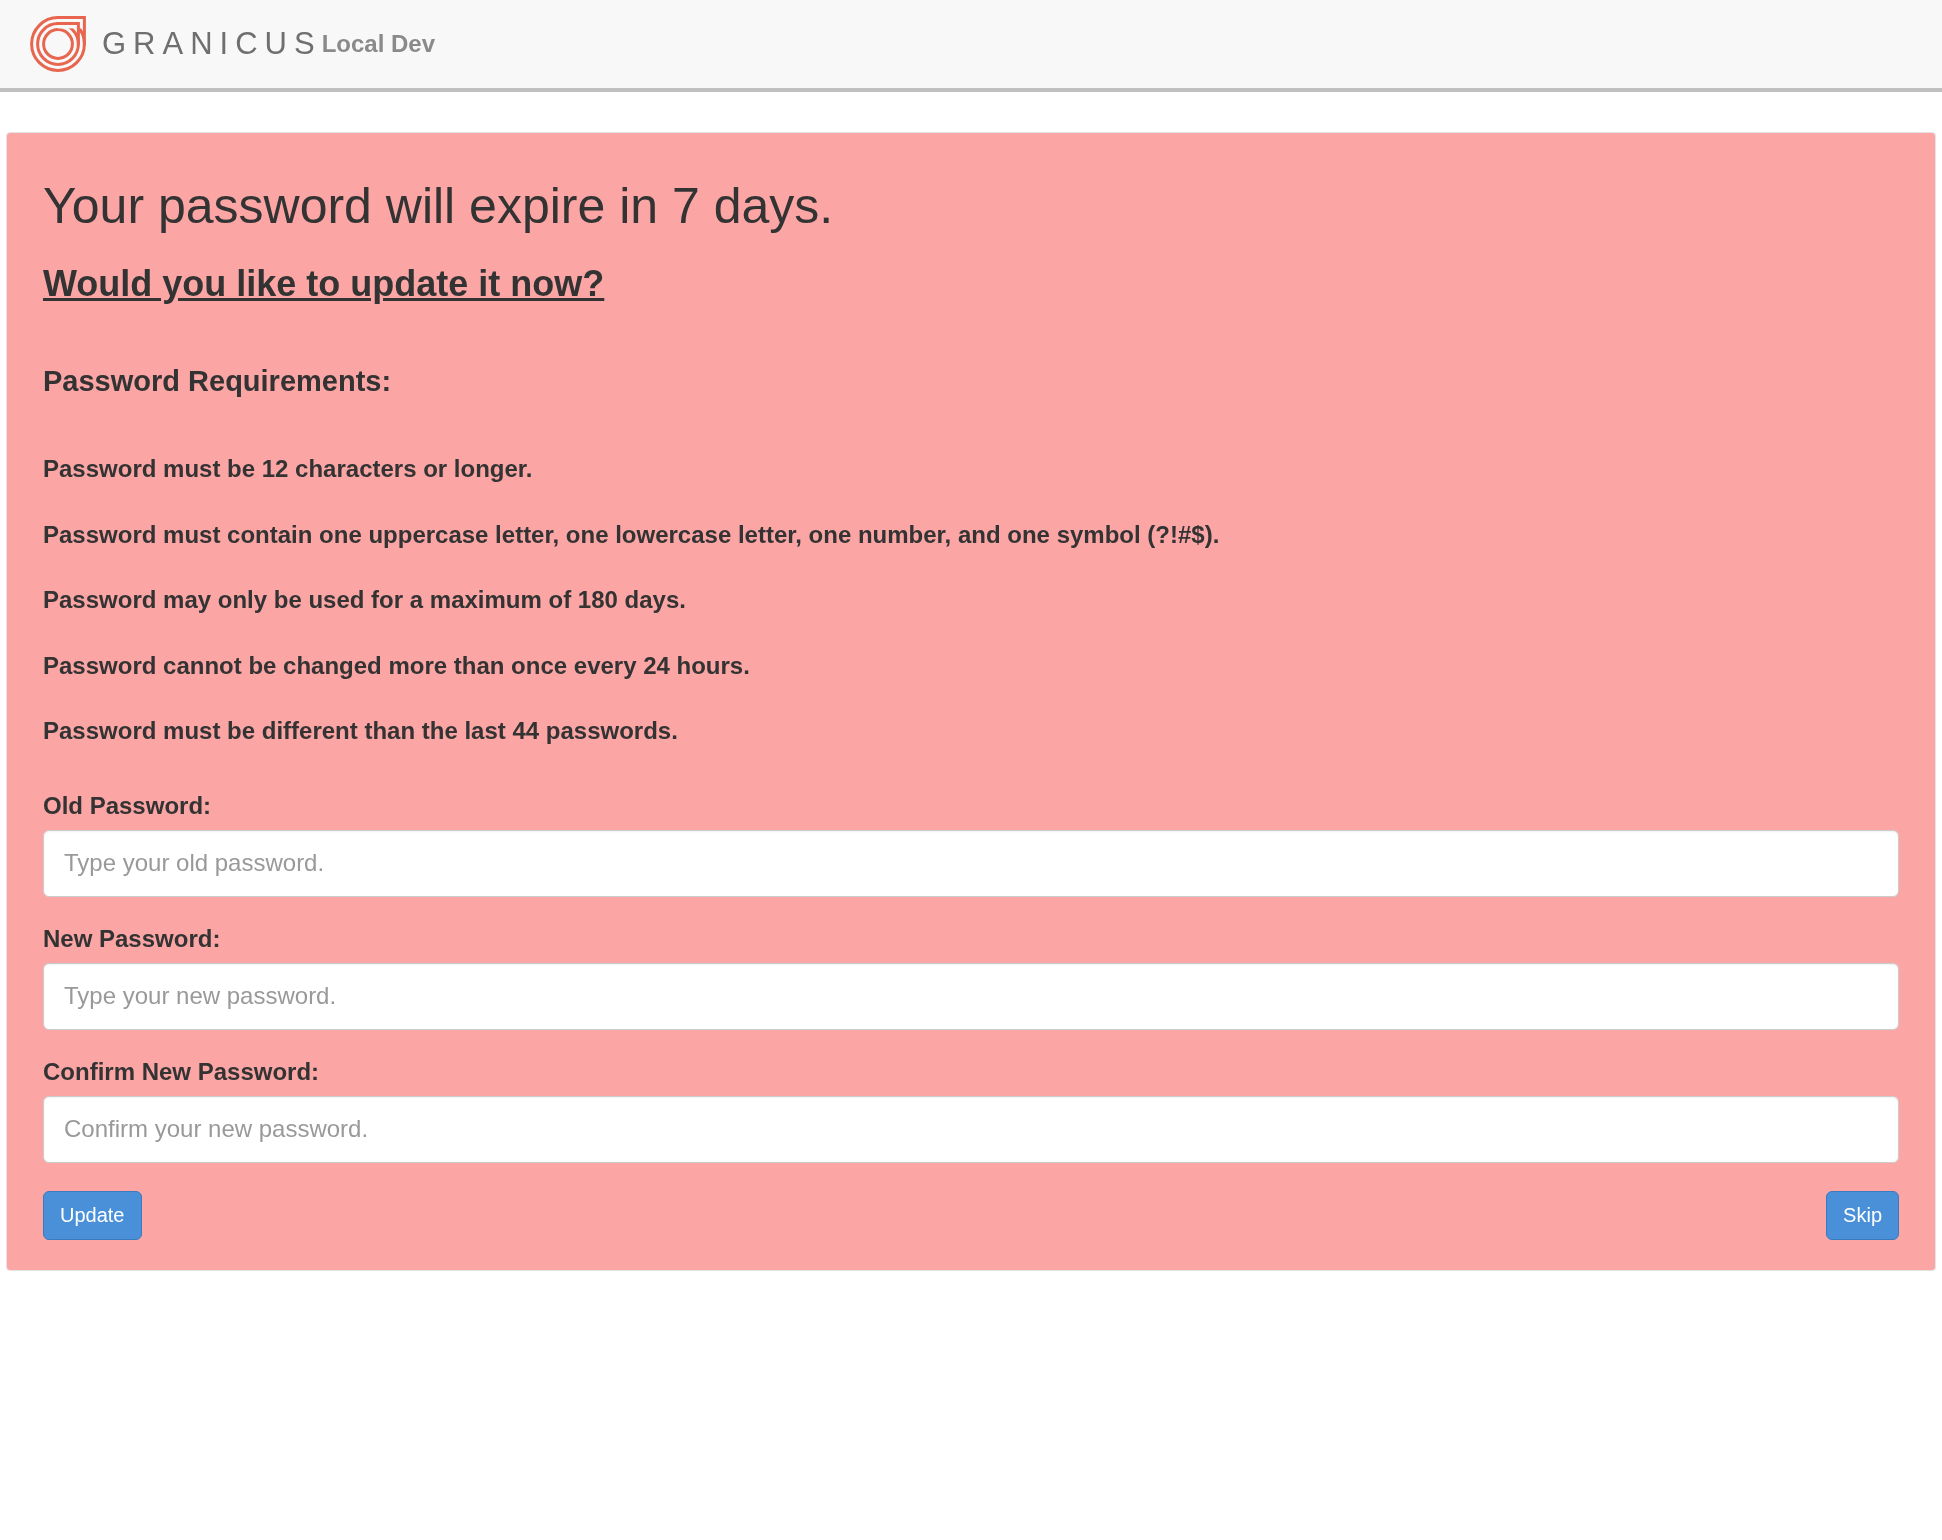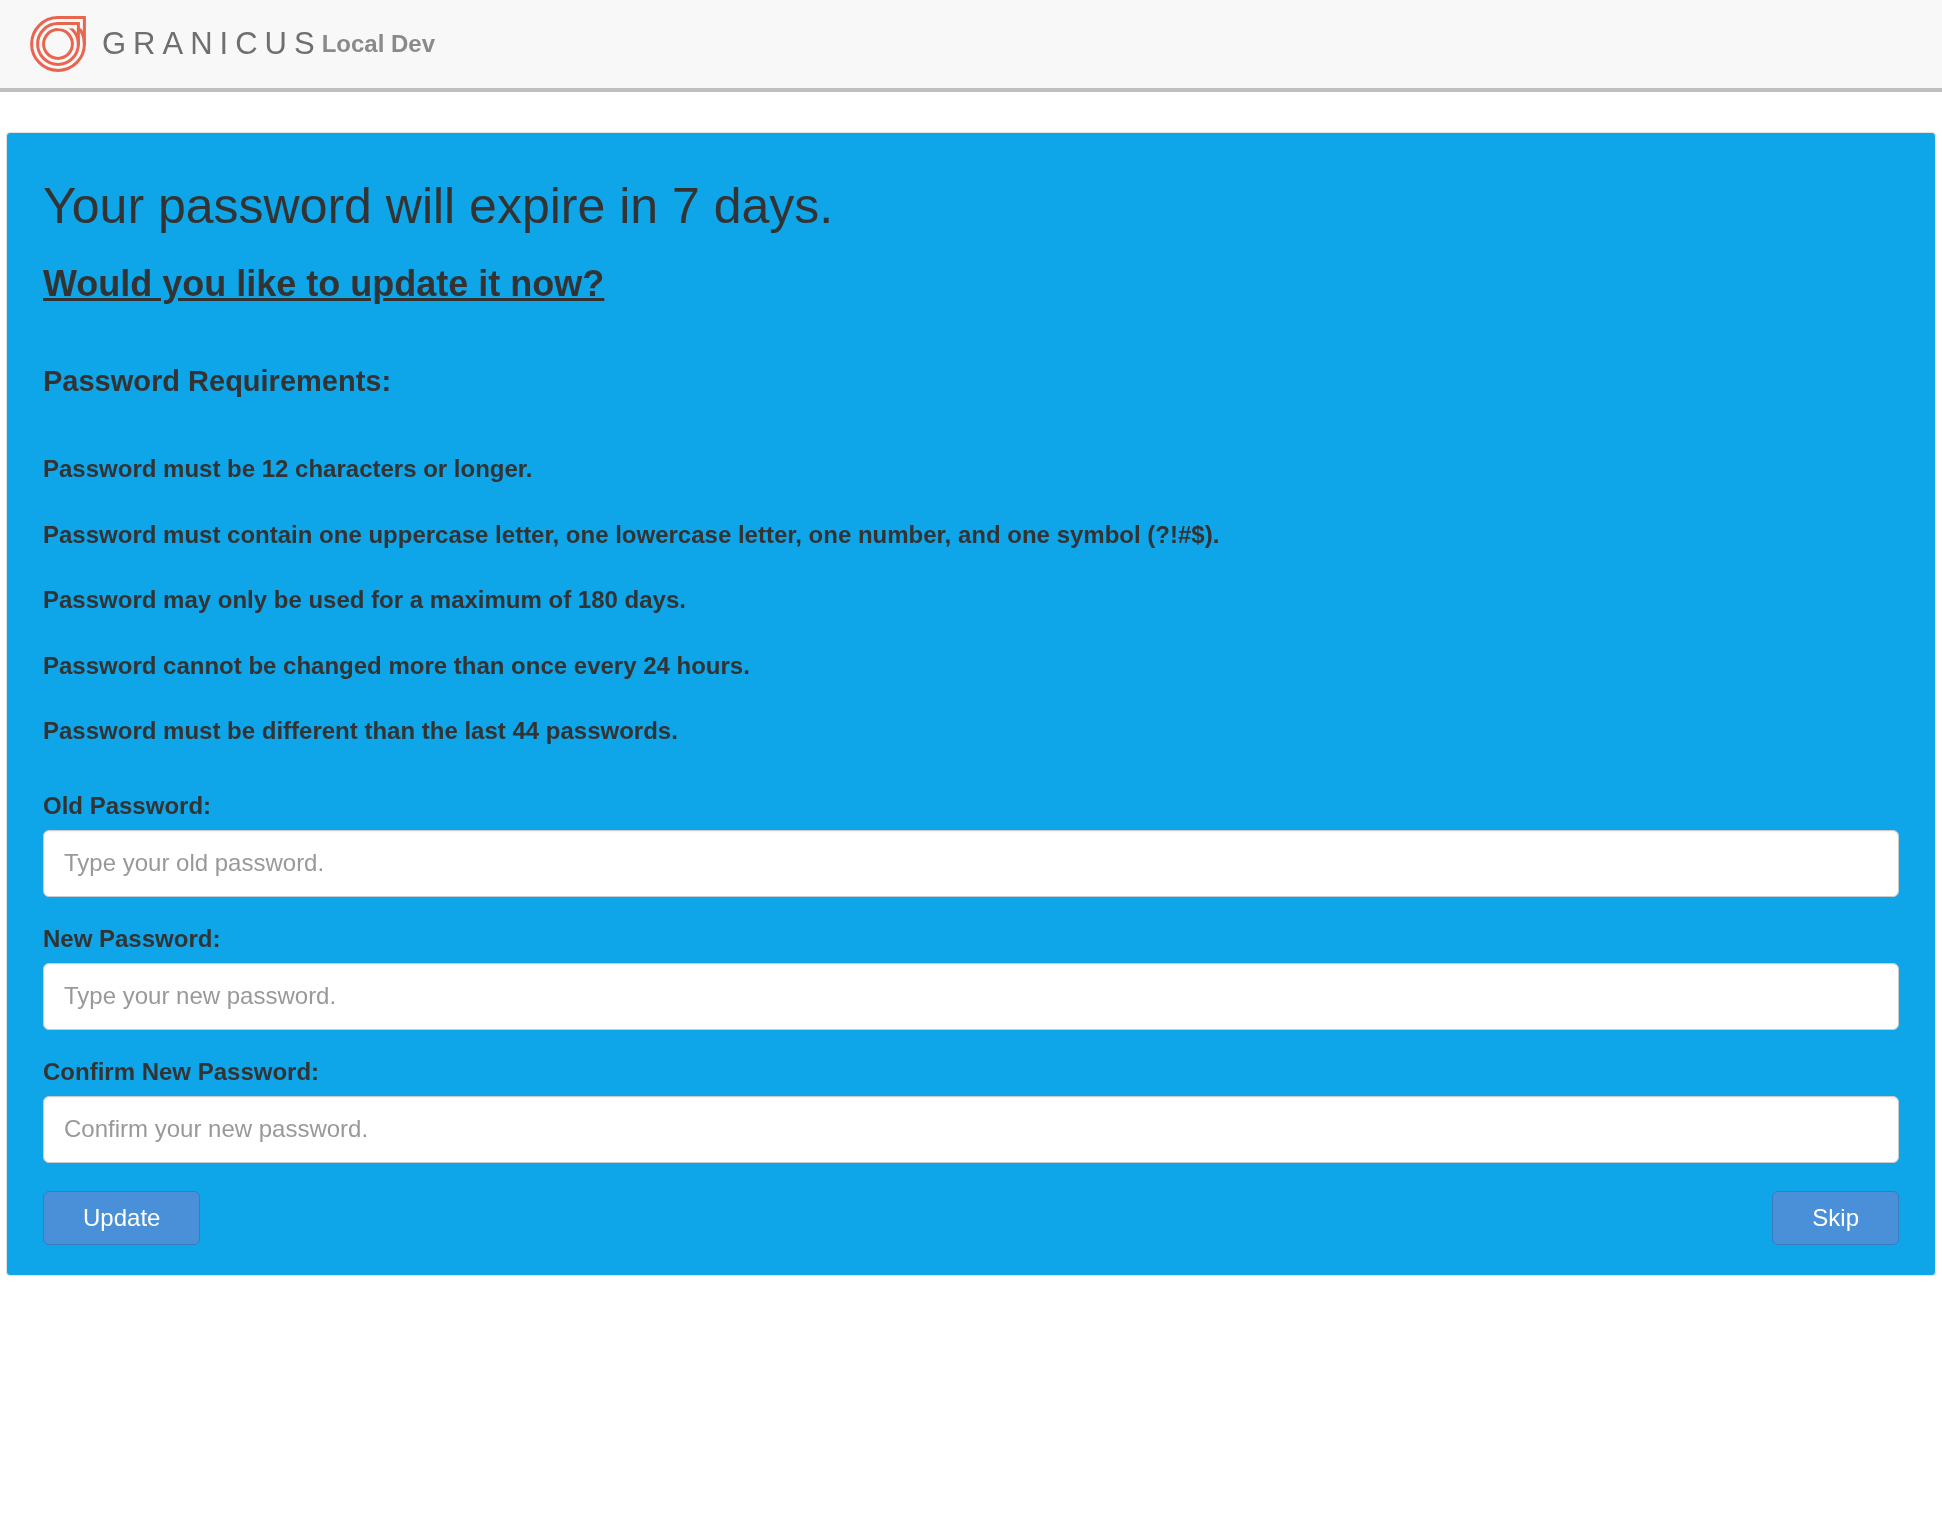--- a/index.html
+++ b/index.html
@@ -33,21 +33,21 @@
   }
   .env-label {
     font-size: 24px;
     color: #8a8a8a;
     font-weight: 700;
   }
   .page {
     padding: 40px 6px 10px 6px;
   }
   .panel {
-    background: #0ea5e9;
+    background: #fca5a5;
     border: 1px solid #e4e4e4;
     border-radius: 4px;
     padding: 44px 36px 30px 36px;
   }
   .title {
     font-size: 50px;
     font-weight: 500;
     color: #333;
     margin-bottom: 28px;
   }
@@ -100,22 +100,22 @@
     font-weight: 400;
   }
   .actions {
     display: flex;
     justify-content: space-between;
     align-items: center;
     margin-top: 12px;
   }
   .btn {
     display: inline-block;
-    padding: 12px 39px;
-    font-size: 24px;
+    padding: 12px 16px;
+    font-size: 20px;
     font-weight: 400;
     color: #ffffff;
     background: #4a90d9;
     border: 1px solid #3a7bbf;
     border-radius: 6px;
     cursor: pointer;
   }
 </style>
 </head>
 <body>

